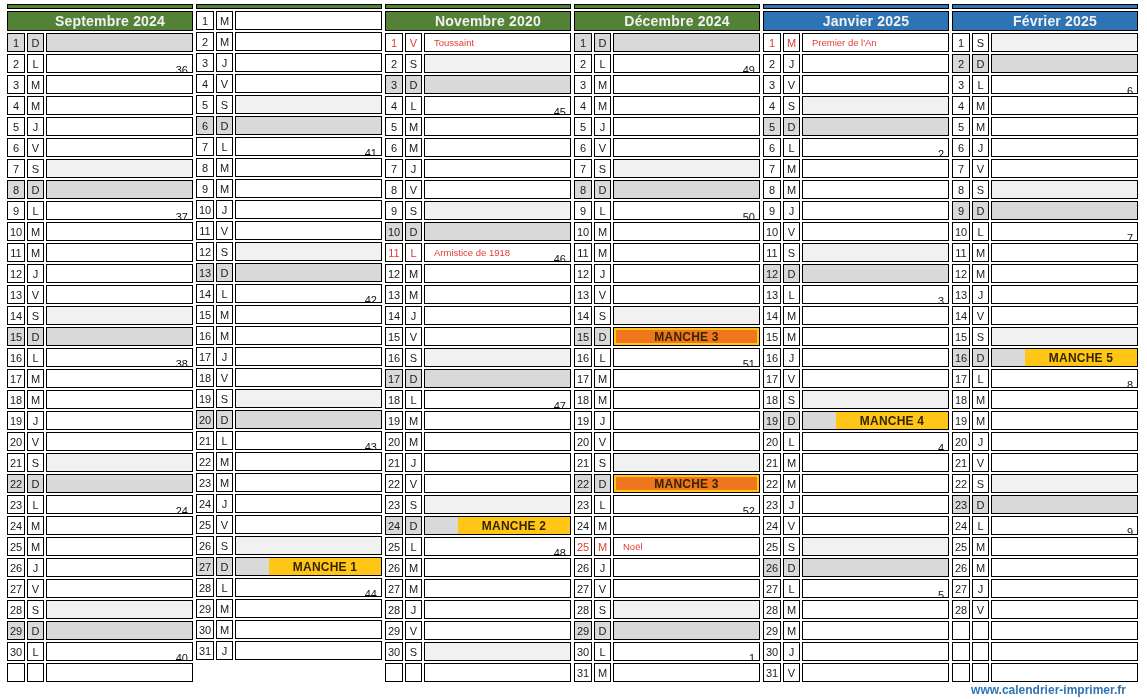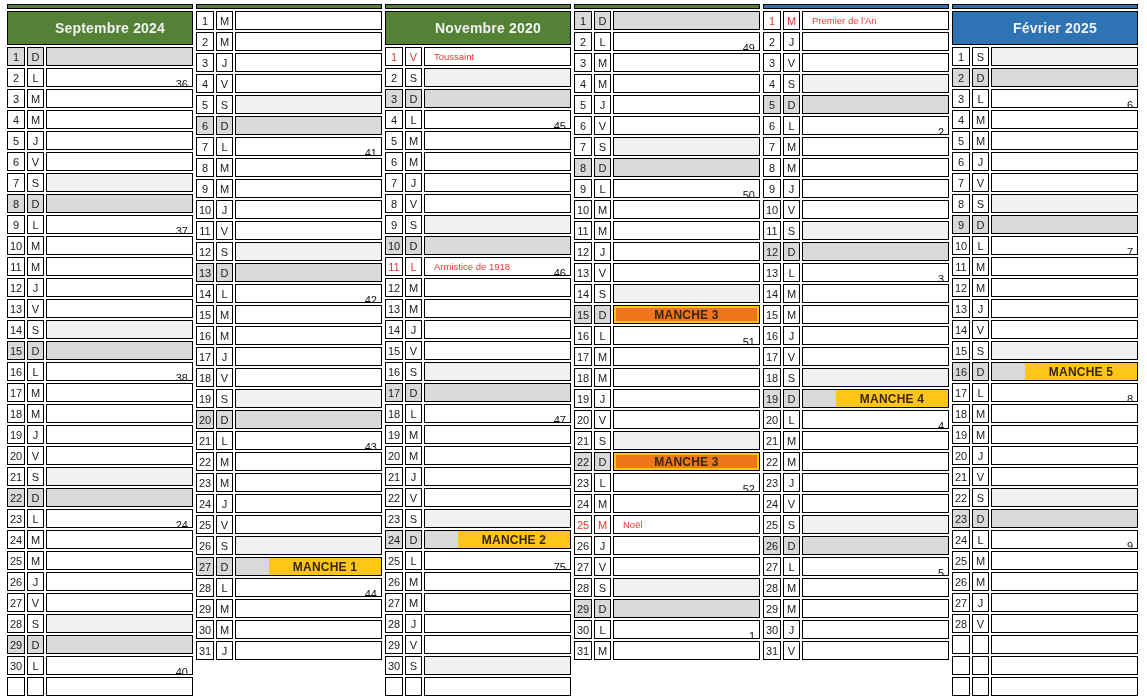--- a/index.html
+++ b/index.html
@@ -8,21 +8,21 @@
     font-family:"Liberation Sans", sans-serif;
     -webkit-font-smoothing:antialiased;
   }
   .page{padding:4px 9px 0 7px;box-sizing:border-box;}
   .grid{display:grid;grid-template-columns:repeat(6,1fr);column-gap:3px;}
   .month{display:flex;flex-direction:column;gap:2px;min-width:0;}
   .strip{height:5px;border:1.5px solid #000;box-sizing:border-box;}
   .strip.green{background:var(--green);}
   .strip.blue{background:var(--blue);}
   .mhead{
-    height:34px;border:1.5px solid #000;box-sizing:border-box;
+    height:20px;border:1.5px solid #000;box-sizing:border-box;
     display:flex;align-items:center;justify-content:center;
     font-size:14px;font-weight:bold;color:#f1f1f1;letter-spacing:.2px;padding-left:20px;
   }
   .mhead.green{background:var(--green);}
   .mhead.blue{background:var(--blue);}
   .row{display:grid;grid-template-columns:18px 17px 1fr;column-gap:2px;}
   .c{
     height:19px;border:1.5px solid #000;box-sizing:border-box;background:#fff;
     display:flex;align-items:center;justify-content:center;
     font-size:11px;color:#1a1a1a;overflow:hidden;
@@ -518,21 +518,21 @@
           <div class="c num">24</div>
           <div class="c day">D</div>
           <div class="c note">
             <div class="badge yellow">MANCHE 2</div>
           </div>
         </div>
         <div class="row">
           <div class="c num">25</div>
           <div class="c day">L</div>
           <div class="c note">
-            <span class="wk">75</span>
+            <span class="wk">48</span>
           </div>
         </div>
         <div class="row">
           <div class="c num">26</div>
           <div class="c day">M</div>
           <div class="c note"></div>
         </div>
         <div class="row">
           <div class="c num">27</div>
           <div class="c day">M</div>
@@ -554,20 +554,21 @@
           <div class="c note"></div>
         </div>
         <div class="row">
           <div class="c num"></div>
           <div class="c day"></div>
           <div class="c note"></div>
         </div>
       </div>
       <div class="month">
         <div class="strip green"></div>
+        <div class="mhead green">Décembre 2024</div>
         <div class="row sun">
           <div class="c num">1</div>
           <div class="c day">D</div>
           <div class="c note"></div>
         </div>
         <div class="row">
           <div class="c num">2</div>
           <div class="c day">L</div>
           <div class="c note">
             <span class="wk">49</span>
@@ -728,20 +729,21 @@
           </div>
         </div>
         <div class="row">
           <div class="c num">31</div>
           <div class="c day">M</div>
           <div class="c note"></div>
         </div>
       </div>
       <div class="month">
         <div class="strip blue"></div>
+        <div class="mhead blue">Janvier 2025</div>
         <div class="row red">
           <div class="c num">1</div>
           <div class="c day">M</div>
           <div class="c note">
             <span class="hol">Premier de l'An</span>
           </div>
         </div>
         <div class="row">
           <div class="c num">2</div>
           <div class="c day">J</div>

